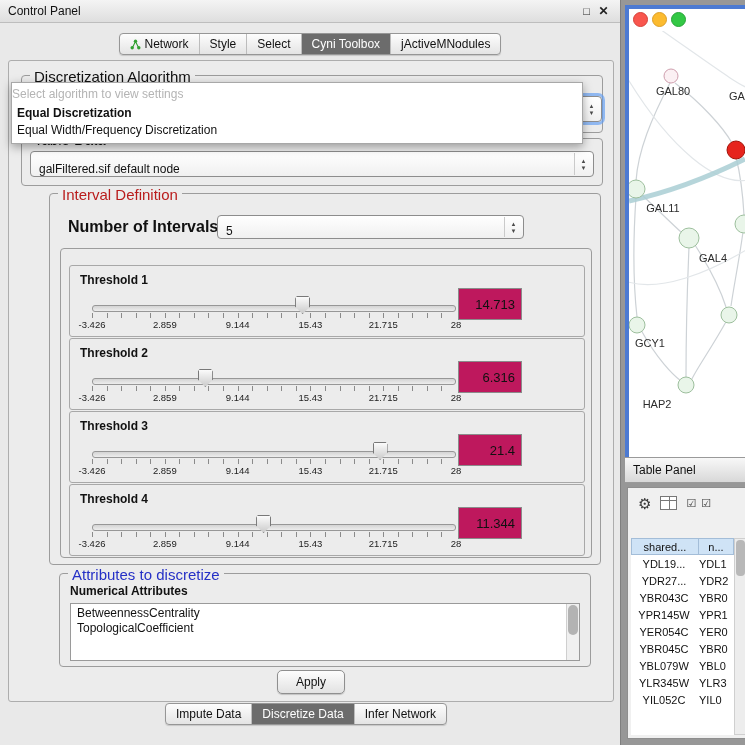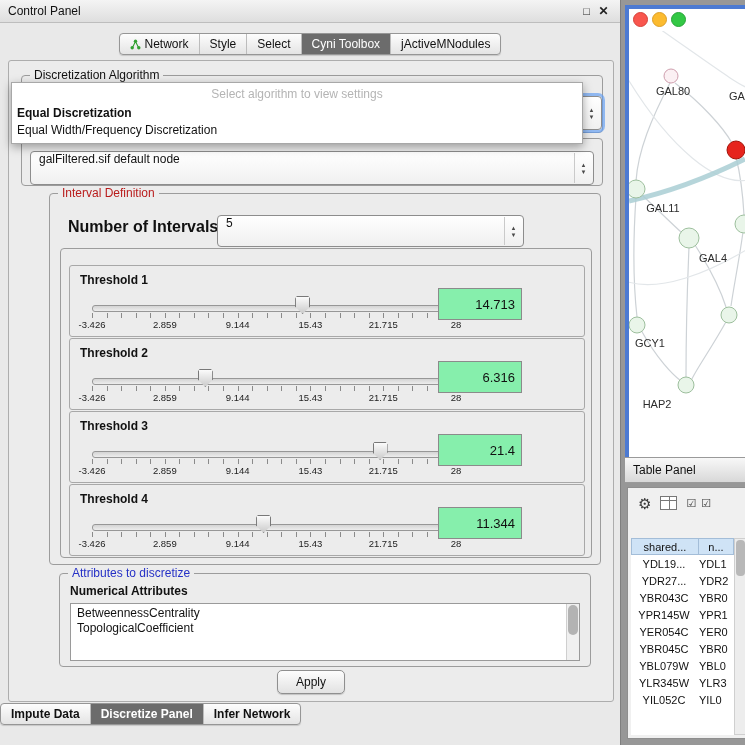--- a/index.html
+++ b/index.html
@@ -8,70 +8,70 @@
 
   
   .control-panel{position:absolute;left:0;top:0;width:620px;height:745px;background:#e9e9e9;border-right:1px solid #7f7f7f;}
   .titlebar{height:22px;display:flex;align-items:center;padding:0 8px;font-size:12px;
             background:linear-gradient(#f4f4f4,#dedede);border-bottom:1px solid #bdbdbd;}
   .titlebar .ttl{flex:1;}
   .win-btn{width:17px;text-align:center;font-size:11px;color:#222;}
   .win-btn.close{font-weight:bold;font-size:12px;}
 
   .top-tabs{position:absolute;left:0;width:620px;top:33px;display:flex;justify-content:center;}
-  .bottom-tabs{position:absolute;left:0;width:612px;top:703px;display:flex;justify-content:flex-start;font-weight:bold;}
+  .bottom-tabs{position:absolute;left:0;width:612px;top:703px;display:flex;justify-content:center;}
   .seg{display:flex;border:1px solid #969696;border-radius:4px;background:linear-gradient(#fdfdfd,#e4e4e4);
        overflow:hidden;box-shadow:0 1px 1px rgba(0,0,0,.15);}
   .seg-item{padding:3px 10px;font-size:12px;display:flex;align-items:center;gap:4px;border-right:1px solid #bcbcbc;white-space:nowrap;}
   .seg-item:last-child{border-right:none;}
   .seg-item.active{background:#6c6c6c;color:#fff;}
 
   .inner{position:absolute;left:8px;top:60px;width:604px;height:640px;border:1px solid #adadad;border-radius:3px;background:#ececec;}
 
   .group{position:absolute;border:1px solid #9c9c9c;border-radius:4px;}
-  .gtitle{position:absolute;top:-8px;left:8px;background:#ececec;padding:0 4px;font-size:12px;white-space:nowrap;}
+  .gtitle{position:absolute;top:-8px;left:8px;background:#ececec;padding:0 4px;font-size:15px;white-space:nowrap;}
   .gtitle.green{color:#b91c1c;}
   .gtitle.blue{color:#2530c6;}
   .bold{font-weight:bold;}
 
   .combo{position:absolute;border:1px solid #8d8d8d;border-radius:4px;background:linear-gradient(#ffffff,#f0f0f0);
-         font-size:12px;display:flex;align-items:flex-start;padding:0 22px 8px 8px;}
+         font-size:12px;display:flex;align-items:flex-end;padding:0 22px 0 8px;}
   .stepper{position:absolute;right:1px;top:1px;bottom:1px;width:17px;display:flex;flex-direction:column;
            align-items:center;justify-content:center;gap:1px;color:#4a4a4a;border-left:1px solid #cacaca;}
   .stepper span{font-size:6px;line-height:6px;}
   .focus-ring{box-shadow:0 0 0 3px rgba(96,156,245,.65);}
 
   
   .algo-group{left:12px;top:14px;width:580px;height:56px;}
   .algo-combo{left:8px;right:0;top:20px;height:24px;}
   .algo-popup{position:absolute;left:2px;top:21px;width:570px;z-index:50;background:#fff;border:1px solid #a8a8a8;
               box-shadow:0 3px 9px rgba(0,0,0,.35);font-size:12px;padding:2px 0 4px;}
-  .popup-placeholder{color:#b4b4b4;text-align:center;padding:2px 15px 4px;}
+  .popup-placeholder{color:#b4b4b4;padding:2px 0 4px;}
   .popup-item{padding:1px 5px;height:15px;}
 
   .tabledata-group{left:12px;top:77px;width:580px;height:46px;}
   .tabledata-combo{left:8px;right:8px;top:12px;height:24px;}
 
   .interval-group{left:40px;top:132px;width:550px;height:370px;}
   .ni-label{position:absolute;left:18px;top:24px;font-size:16px;font-weight:bold;}
   .ni-spinner{left:167px;top:21px;width:275px;height:22px;}
   .thresholds-group{position:absolute;left:10px;top:54px;width:530px;height:308px;border:1px solid #9c9c9c;border-radius:4px;}
 
   .threshold-panel{position:absolute;left:8px;width:514px;height:70px;border:1px solid #a8a8a8;border-radius:3px;}
   .t-label{position:absolute;left:10px;top:7px;font-size:12px;font-weight:bold;}
   .slider{position:absolute;left:22px;right:128px;top:30px;height:36px;}
   .track{position:absolute;left:0;right:0;top:9px;height:5px;border:1px solid #979797;border-radius:3px;background:linear-gradient(#d4d4d4,#ededed);}
   .thumb{position:absolute;top:0;width:13px;height:16px;margin-left:-7px;background:linear-gradient(#fbfbfb,#cccccc);
          border:1px solid #787878;clip-path:polygon(12% 0,88% 0,100% 14%,100% 58%,50% 100%,0 58%,0 14%);}
   .ticks{position:absolute;left:0;right:0;top:17px;height:5px;
          background:repeating-linear-gradient(to right,#8a8a8a 0,#8a8a8a 1px,transparent 1px,transparent 14.56px);}
   .scale{position:absolute;left:0;right:0;top:23px;height:11px;font-size:9.5px;color:#222;}
   .scale span{position:absolute;transform:translateX(-50%);white-space:nowrap;}
-  .value-box{position:absolute;right:62px;top:22px;width:56px;height:30px;background:#86efac;border:1px solid #8b8b8b;
-             font-size:13px;display:flex;align-items:center;justify-content:flex-end;padding-right:6px;padding-left:20px;}
+  .value-box{position:absolute;right:62px;top:22px;width:56px;height:30px;background:#be185d;border:1px solid #8b8b8b;
+             font-size:13px;display:flex;align-items:center;justify-content:flex-end;padding-right:6px;}
 
   .attr-group{left:50px;top:512px;width:530px;height:92px;}
   .attr-label{position:absolute;left:10px;top:10px;font-size:12px;font-weight:bold;}
   .attr-list{position:absolute;left:10px;right:10px;top:29px;bottom:5px;background:#fff;border:1px solid #9a9a9a;
              overflow:hidden;font-size:12px;padding:2px 14px 0 6px;}
   .attr-item{height:15px;line-height:15px;white-space:nowrap;}
   .attr-scroll{position:absolute;right:0;top:0;bottom:0;width:12px;background:#f0f0f0;border-left:1px solid #cfcfcf;}
   .attr-scroll::before{content:"";position:absolute;left:1px;right:1px;top:1px;height:30px;background:#b3b3b3;border-radius:5px;}
 
   .apply-btn{position:absolute;left:50%;transform:translateX(-50%);top:609px;width:66px;height:22px;border:1px solid #8f8f8f;
@@ -273,21 +273,21 @@
 
     <div class="apply-btn">Apply</div>
   </div>
 
   <div class="bottom-tabs">
     <div class="seg">
       <div class="seg-item">
           <span>Impute Data</span>
         </div>
       <div class="seg-item active">
-          <span>Discretize Panel</span>
+          <span>Discretize Data</span>
         </div>
       <div class="seg-item">
           <span>Infer Network</span>
         </div>
     </div>
   </div>
 </div>
 
 <div class="network-window">
   <div class="traffic">

